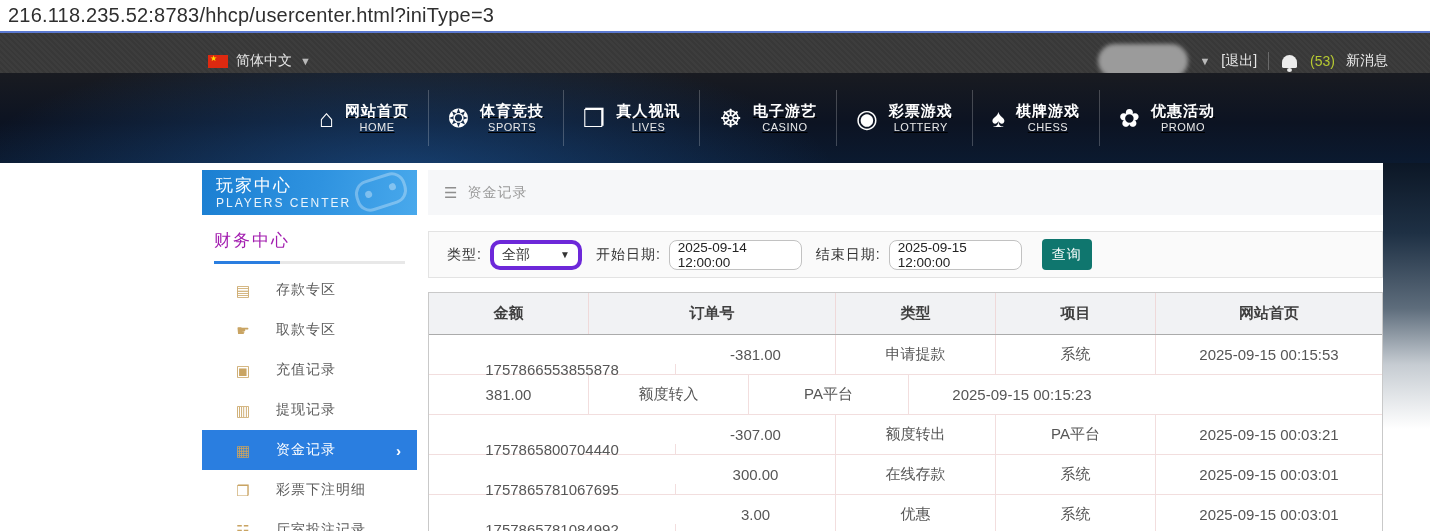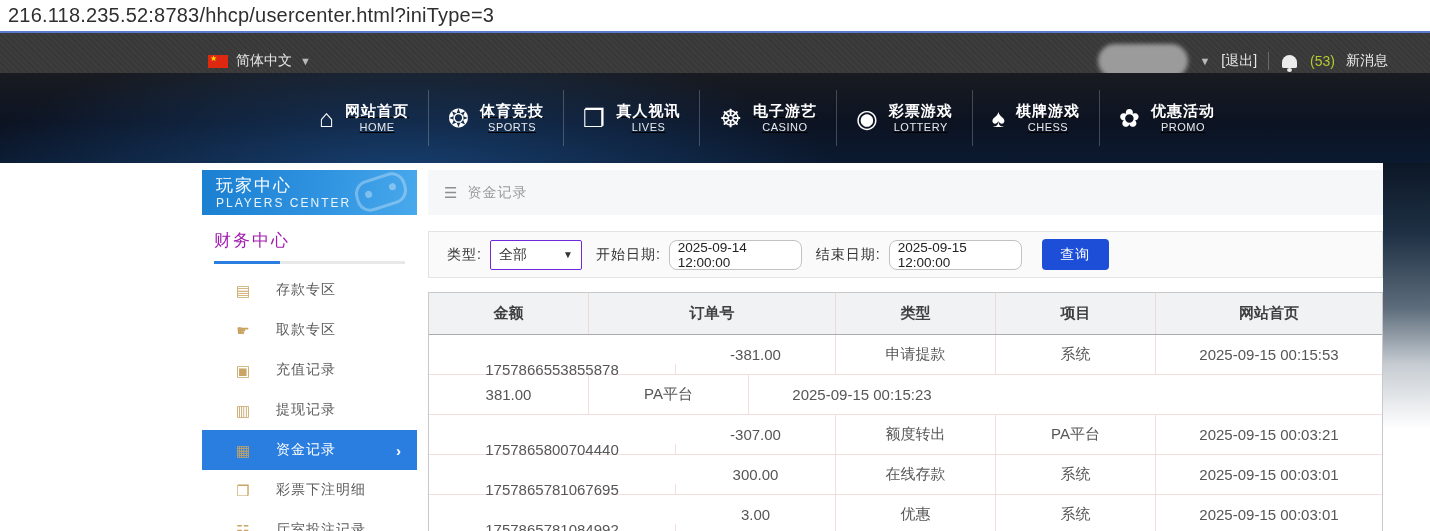--- a/index.html
+++ b/index.html
@@ -74,26 +74,26 @@
 
   
   .main { position:absolute; left:428px; top:170px; width:955px; }
   .breadcrumb { height:45px; background:#f6f7f9; display:flex; align-items:center; padding-left:16px;
     color:#9a9a9a; font-size:14px; letter-spacing:1px; }
   .bc-icon { font-size:15px; margin-right:9px; color:#8f8f8f; }
 
   .filter-bar { margin-top:16px; height:47px; border:1px solid #e3e3e3; background:#fafafa;
     display:flex; align-items:center; padding-left:18px; font-size:14px; color:#333; }
   .f-label { margin-right:8px; letter-spacing:1px; }
-  .f-select { width:92px; height:30px; border:1px solid #6d28d9; background:#fff; border-radius:2px;
+  .f-select { width:92px; height:30px; border:4px solid #6d28d9; background:#fff; border-radius:10px;
     display:flex; align-items:center; padding:0 8px; margin-right:14px; cursor:pointer; }
   .f-select .sel-caret { margin-left:auto; font-size:10px; color:#333; }
   .f-input { width:133px; height:30px; border:1px solid #c2c2c2; background:#fff; border-radius:8px;
     display:flex; align-items:center; padding:0 8px; margin-right:14px; font-size:13.5px; color:#222; cursor:text; }
-  .f-btn { width:67px; height:31px; background:#1d4ed8; border:none; border-radius:4px; color:#fff;
+  .f-btn { width:50px; height:31px; background:#0f766e; border:none; border-radius:4px; color:#fff;
     font-size:14px; letter-spacing:1px; margin-left:6px; cursor:pointer;
     font-family:Liberation Mono, monospace; }
 
   .table { margin-top:14px; border:1px solid #c9c9c9; border-bottom:none; }
   .t-header { display:flex; height:42px; background:#f1f2f4; border-bottom:1px solid #ababab; }
   .th { display:flex; align-items:center; justify-content:center; font-size:15px; color:#3f3f3f; font-weight:bold;
     border-right:1px solid #efd9d9; }
   .th:last-child { border-right:none; }
   .t-header .i0 { width:247px; } .t-header .i1 { width:160px; } .t-header .i2 { width:160px; }
   .t-header .i3 { width:160px; } .t-header .i4 { width:226px; }
@@ -280,20 +280,21 @@
   <div class="t-row i0">
     <div class="td c0">1757866553855878</div>
     <div class="td c1">-381.00</div>
     <div class="td c2">申请提款</div>
     <div class="td c3">系统</div>
     <div class="td c4">2025-09-15 00:15:53</div>
   </div>
 
   <div class="t-row i1">
     <div class="td c1">381.00</div>
+    <div class="td c2">额度转入</div>
     <div class="td c3">PA平台</div>
     <div class="td c4">2025-09-15 00:15:23</div>
   </div>
 
   <div class="t-row i2">
     <div class="td c0">1757865800704440</div>
     <div class="td c1">-307.00</div>
     <div class="td c2">额度转出</div>
     <div class="td c3">PA平台</div>
     <div class="td c4">2025-09-15 00:03:21</div>

